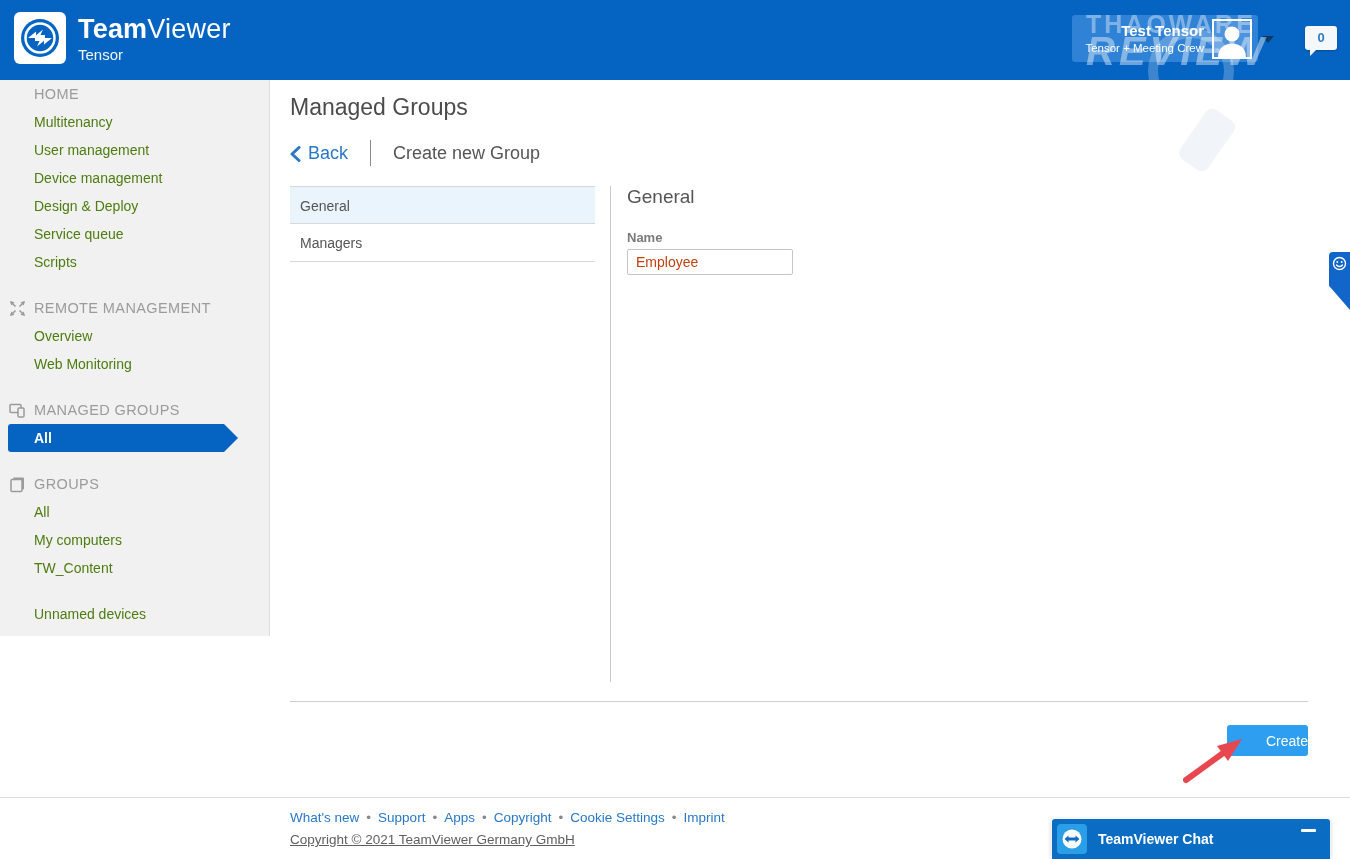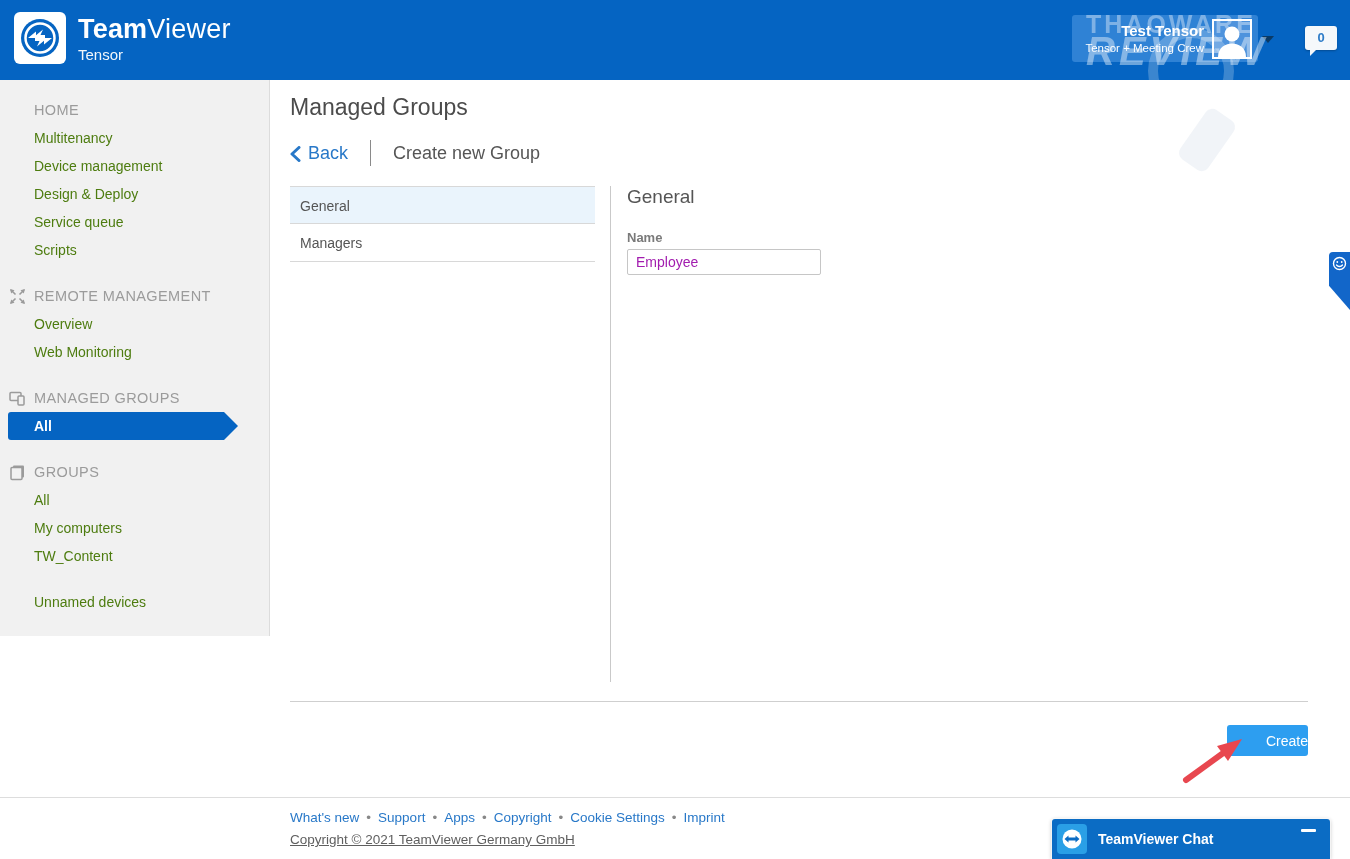--- a/index.html
+++ b/index.html
@@ -26,21 +26,21 @@
   .msg-bubble::after { content:""; position:absolute; left:5px; bottom:-6px; border-left:7px solid #f5f8fb; border-bottom:7px solid transparent; }
 
   
   .watermark { position:absolute; right:4px; top:10px; width:260px; text-align:left; pointer-events:none; z-index:40; }
   .wm-line1 { font-size:25px; font-weight:bold; letter-spacing:3px; color:rgba(255,255,255,0.38); }
   .wm-line2 { font-size:40px; font-weight:bold; font-style:italic; letter-spacing:4px; color:rgba(255,255,255,0.42); margin-top:-10px; }
   .wm-ring { position:absolute; left:1148px; top:28px; width:86px; height:86px; border:10px solid rgba(255,255,255,0.22); border-radius:50%; pointer-events:none; z-index:40; }
   .wm-ring-tail { position:absolute; left:1190px; top:110px; width:34px; height:60px; background:rgba(120,150,190,0.10); transform:rotate(35deg); border-radius:8px; pointer-events:none; z-index:5; }
 
   
-  .sidebar { position:absolute; top:80px; left:0; width:270px; height:556px; background:#f1f1f1; border-right:1px solid #dcdcdc; padding-top:16px; z-index:10; }
+  .sidebar { position:absolute; top:80px; left:0; width:270px; height:556px; background:#f1f1f1; border-right:1px solid #dcdcdc; z-index:10; }
   .nav-section { margin-top:18px; }
   .nav-section.first { margin-top:0; }
   .nav-header { height:28px; line-height:28px; padding-left:34px; color:#9b9b9b; font-size:14.5px; letter-spacing:0.4px; position:relative; cursor:default; }
   .nav-header .sec-icon { position:absolute; left:9px; top:6px; width:17px; height:17px; }
   .nav-item { height:28px; line-height:28px; padding-left:34px; color:#4d7c0f; font-size:14px; cursor:pointer; }
   .nav-item-selected { position:relative; margin:0 0 0 8px; height:28px; width:216px; background:#0564c2; border-radius:3px 0 0 3px; color:#fff; font-weight:bold; line-height:28px; padding-left:26px; font-size:14px; cursor:pointer; }
   .nav-item-selected::after { content:""; position:absolute; right:-14px; top:0; border-top:14px solid transparent; border-bottom:14px solid transparent; border-left:14px solid #0564c2; }
   .nav-orphan { margin-top:18px; }
 
   
@@ -54,21 +54,21 @@
 
   .tab-list { position:absolute; left:19px; top:106px; width:305px; }
   .tab-row { height:38px; line-height:38px; padding-left:10px; font-size:14px; color:#555; border-bottom:1px solid #d8d8d8; cursor:pointer; background:#fff; }
   .tab-row.active { background:#eaf4fc; border-top:1px solid #d8d8d8; }
 
   .pane-divider { position:absolute; left:339px; top:106px; width:1px; height:496px; background:#c9c9c9; }
 
   .form-pane { position:absolute; left:356px; top:106px; width:600px; }
   .form-title { font-size:19px; color:#555; }
   .form-label { margin-top:22px; font-size:13px; font-weight:bold; color:#7a7a7a; }
-  .form-input { margin-top:4px; width:194px; height:26px; border:1px solid #c6c6c6; border-radius:2px; font-size:14px; color:#a21caf; padding:0 8px; font-family:"Liberation Sans",sans-serif; background:#fff; }
+  .form-input { margin-top:4px; width:166px; height:26px; border:1px solid #c6c6c6; border-radius:2px; font-size:14px; color:#c2410c; padding:0 8px; font-family:"Liberation Sans",sans-serif; background:#fff; }
 
   .bottom-rule { position:absolute; left:19px; top:621px; width:1018px; height:1px; background:#cfcfcf; }
   .create-btn { position:absolute; left:956px; top:645px; width:81px; height:31px; background:#2d9ef0; border:none; border-radius:3px; color:#fff; font-size:14px; font-family:"Liberation Sans",sans-serif; cursor:pointer;text-align:right; }
   .arrow-annot { position:absolute; left:905px; top:652px; pointer-events:none; z-index:20; }
 
   
   .footer { position:absolute; top:797px; left:0; width:1350px; height:62px; background:#fff; border-top:1px solid #ddd; }
   .footer-inner { position:absolute; left:290px; top:12px; }
   .footer-links { font-size:13.5px; }
   .footer-links a { color:#2878c8; text-decoration:none; cursor:pointer; }
@@ -128,20 +128,21 @@
       <span>0</span>
     </div>
   </div>
   <div class="wm-ring-tail"></div>
 
   <div class="sidebar">
 
     <div class="nav-section first">
       <div class="nav-header"><span>HOME</span></div>
       <div class="nav-item">Multitenancy</div>
+      <div class="nav-item">User management</div>
       <div class="nav-item">Device management</div>
       <div class="nav-item">Design &amp; Deploy</div>
       <div class="nav-item">Service queue</div>
       <div class="nav-item">Scripts</div>
     </div>
 
     <div class="nav-section">
       <div class="nav-header">
         <svg class="sec-icon" viewBox="0 0 17 17">
           <g stroke="#9b9b9b" stroke-width="1.6" fill="#9b9b9b">

